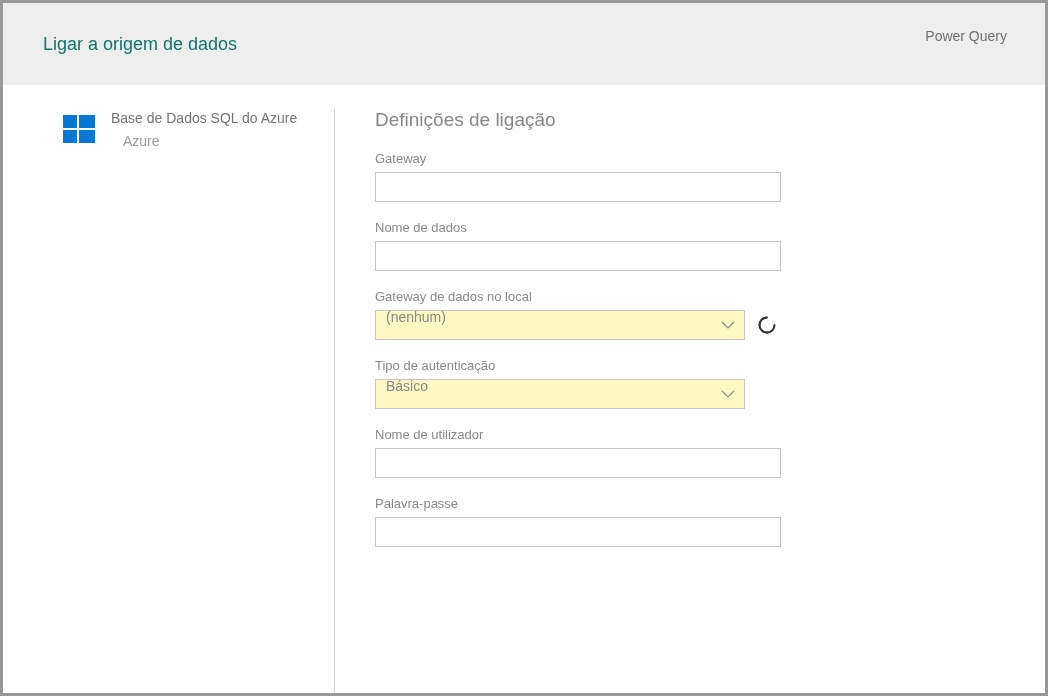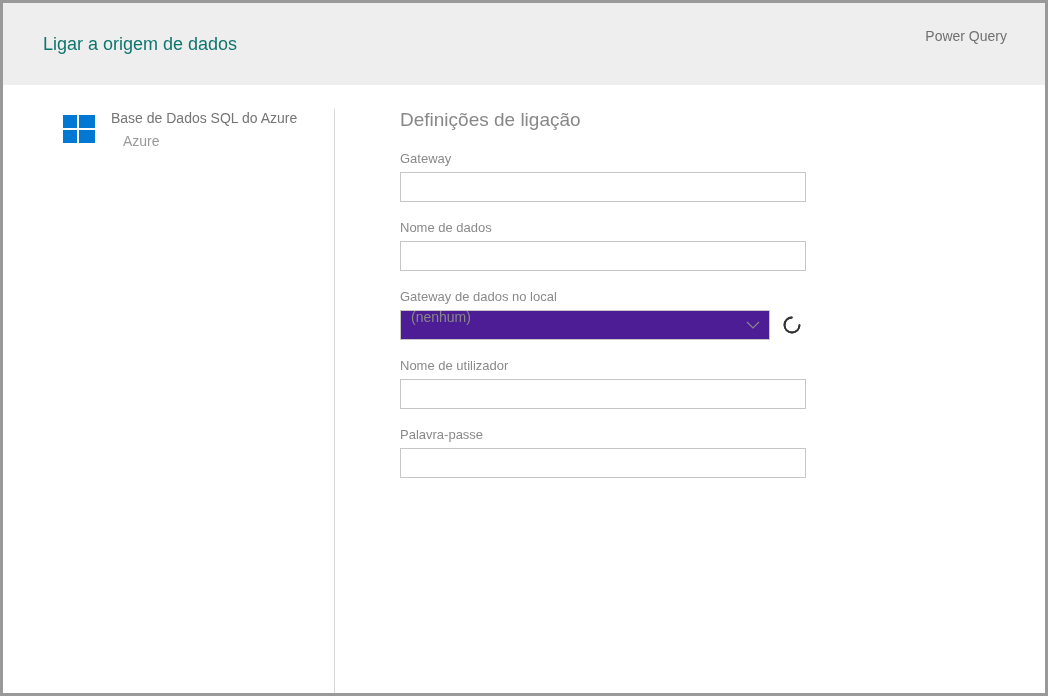--- a/index.html
+++ b/index.html
@@ -28,21 +28,20 @@
       position: absolute;
       top: 25px;
       right: 38px;
       font-size: 14px;
       color: #707070;
     }
     .content {
       display: flex;
       height: calc(100% - 82px);
       padding-top: 24px;
-      gap: 25px;
     }
     .sidebar {
       width: 332px;
       padding-left: 58px;
       padding-right: 20px;
       border-right: 1px solid #d8d8d8;
       margin-left: 0;
     }
     .sidebar-entry {
       display: flex;
@@ -112,21 +111,21 @@
       position: relative;
       width: 370px;
     }
     .select-wrap.full {
       width: 370px;
     }
     .select-box {
       width: 100%;
       height: 30px;
       border: 1px solid #c6c6c6;
-      background: #4c1d95;
+      background: #fef9c3;
       padding: 0 32px 16px 10px;
       font-size: 14px;
       color: #888;
       display: flex;
       align-items: center;
       cursor: pointer;
     }
     .chevron {
       position: absolute;
       right: 10px;
@@ -191,20 +190,31 @@
         </div>
         <svg class="refresh-icon" viewBox="0 0 24 24">
           <path d="M12 3 A9 9 0 1 0 21 12" stroke="#333" stroke-width="2.2" fill="none"></path>
           <path d="M12 0 L12 6 L17 3 Z" fill="#333" transform="rotate(18 12 12)" opacity="0"></path>
           <path d="M20 6 L21 12 L15 10 Z" fill="#333" opacity="0"></path>
           <path d="M12 3 A9 9 0 1 0 21 12" stroke="#333" stroke-width="2.2" fill="none" stroke-linecap="round"></path>
         </svg>
       </div>
     </div>
 
+    <div class="field">
+      <span class="field-label">Tipo de autenticação</span>
+      <div class="select-wrap full">
+        <div class="select-box">
+          <span>Básico</span>
+        </div>
+        <svg class="chevron" width="14" height="8" viewBox="0 0 14 8">
+          <path d="M1 1 L7 7 L13 1" stroke="#888" stroke-width="1.2" fill="none"></path>
+        </svg>
+      </div>
+    </div>
 
     <div class="field">
       <span class="field-label">Nome de utilizador</span>
       <input type="text" class="text-input" value="" style="">
     </div>
 
     <div class="field">
       <span class="field-label">Palavra-passe</span>
       <input type="password" class="text-input" value="" style="">
     </div>

